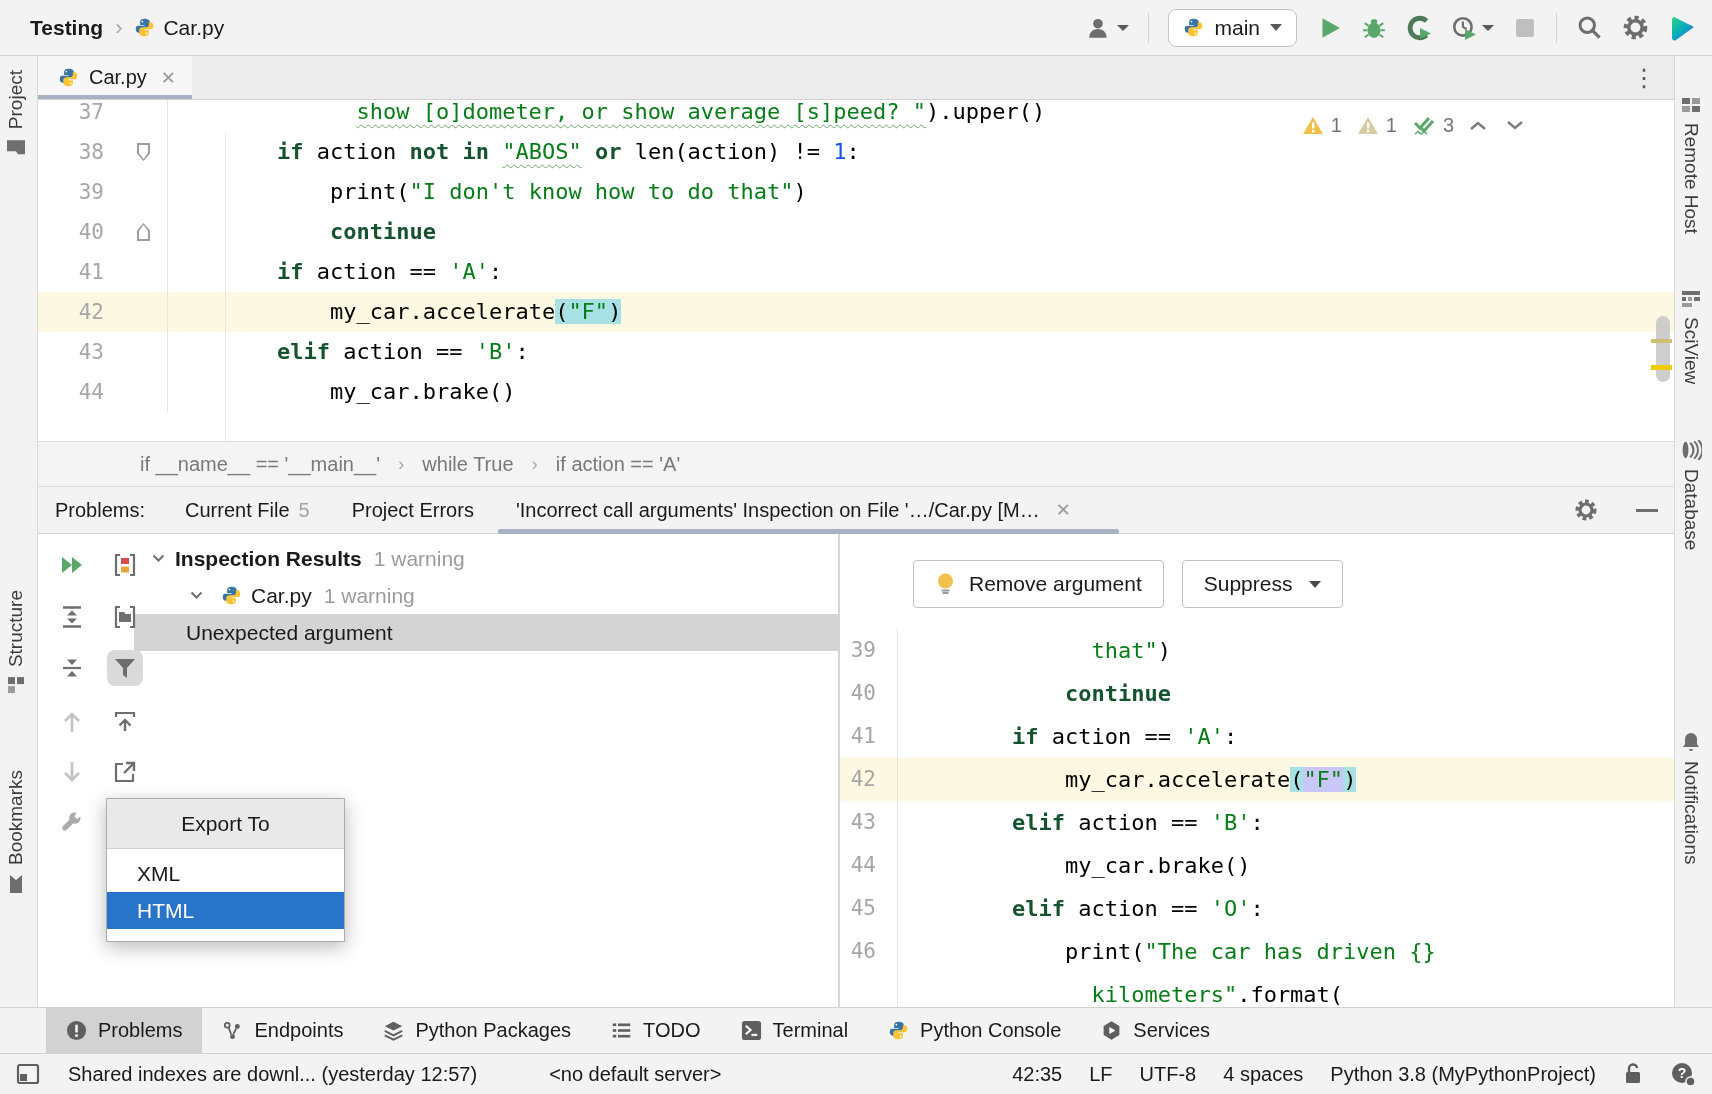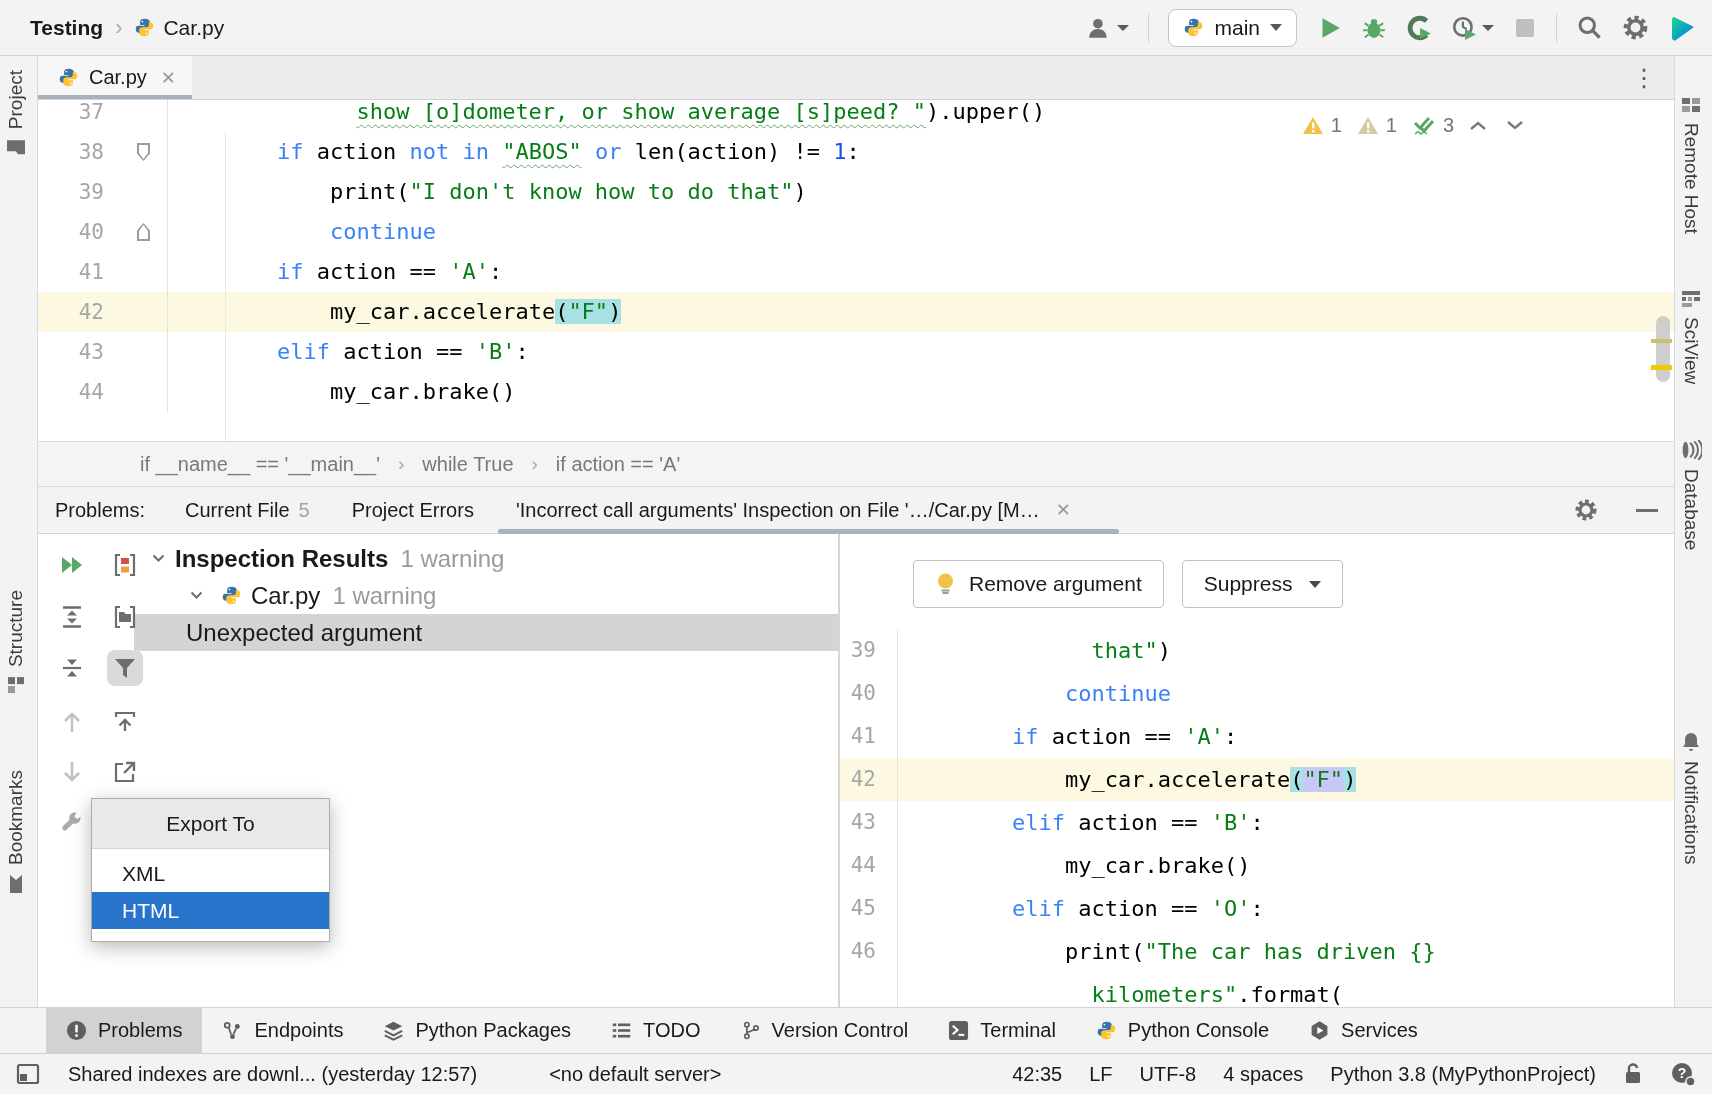--- a/index.html
+++ b/index.html
@@ -37,21 +37,21 @@
 
   
   .editor { height:341px; flex:none; background:#fff; position:relative; overflow:hidden; }
   .editor-lines { margin-top:-8px; }
   .crow { display:flex; height:40px; font-family:"DejaVu Sans Mono", monospace; font-size:22px; line-height:40px; }
   .crow .g { width:130px; flex:none; position:relative; border-right:1px solid #E4E4E4; }
   .crow .g .n { position:absolute; left:6px; width:60px; text-align:right; color:#A6A6A6; font-size:21px; }
   .crow .c { white-space:pre; padding-left:3px; color:#000; }
   .crow.cur { background:#FCF8E1; }
   .pln { color:#000; } .sp { color:#000; }
-  .kw { color:#3b82f6; font-weight:normal; }
+  .kw { color:#14532d; font-weight:bold; }
   .str { color:#067D17;text-align:right; }
   .num { color:#1750EB; }
   .wavy { text-decoration:underline wavy #6BA56B 1px; text-underline-offset:5px; text-decoration-skip-ink:none; }
   .hlt { background:#A7E1E4; }
   .hlp { background:#C9C6F8; }
   .fold { position:absolute; left:99px; top:11px; width:13px; height:18px; }
   .fold i { position:absolute; inset:0; background:#9C9C9C; }
   .fold i::after { content:""; position:absolute; inset:2px; background:#fff; clip-path:inherit; }
   .fold.down i { clip-path:polygon(0 0,100% 0,100% 58%,50% 100%,0 58%); }
   .fold.down i::after { clip-path:polygon(0 0,100% 0,100% 58%,50% 100%,0 58%); }
@@ -76,42 +76,42 @@
   .ptab.sel::after { content:""; position:absolute; left:-18px; right:-48px; bottom:-1px; height:5px; background:#A9B2C2; border-radius:2px; }
   .ptab .x { color:#9A9A9A; font-size:18px; margin-left:16px; }
   .phead-icons { margin-left:auto; display:flex; align-items:center; gap:38px; padding-right:16px; }
   .hmin { width:22px; height:3px; background:#6E6E6E; }
 
   
   .pcontent { flex:1; background:#fff; display:flex; position:relative; overflow:hidden; }
   .rail { width:96px; flex:none; position:relative; }
   .ri { position:absolute; width:36px; height:36px; display:flex; align-items:center; justify-content:center; }
   .ri.selbg { background:#DADADA; border-radius:8px; }
-  .tree { width:704px; flex:none; font-size:24px; padding-top:6px; }
+  .tree { width:704px; flex:none; font-size:21px; padding-top:6px; }
   .trow { height:37px; display:flex; align-items:center; }
   .trow .b { font-weight:bold; }
   .trow .badge { color:#9B9B9B; margin-left:12px; }
   .trow.r1 { padding-left:18px; }
   .trow.r2 { padding-left:56px; }
   .trow.r3 { background:#D4D4D4; padding-left:52px; }
   .tchev { margin-right:10px; display:flex; }
   .pyico { margin:0 9px 0 8px; display:flex; }
   .vsplit { width:2px; flex:none; background:#D6D6D6; }
   .preview { flex:1; position:relative; overflow:hidden; }
   .actions { margin:26px 0 0 73px; display:flex; gap:18px; }
   .btn { height:48px; border:1px solid #C2C2C2; border-radius:4px; background:#fff; display:flex; align-items:center; padding:0 21px; font-size:21px; gap:13px; }
   .btn .caret { border-top-color:#4A4A4A; margin-left:4px; }
   .preview-code { margin-top:21px; }
   .preview-code .crow { height:43px; line-height:43px; }
   .preview-code .crow .g { width:58px; }
   .preview-code .crow .g .n { left:4px; width:32px; }
   .preview-code .crow .c { padding-left:8px; }
 
   
-  .popup { position:absolute; left:91px; top:798px; width:239px; background:#fff; border:1px solid #ACACAC; box-shadow:0 5px 18px rgba(0,0,0,.28); z-index:20; }
+  .popup { position:absolute; left:106px; top:798px; width:239px; background:#fff; border:1px solid #ACACAC; box-shadow:0 5px 18px rgba(0,0,0,.28); z-index:20; }
   .pop-head { height:50px; line-height:49px; text-align:center; background:#E9E9E9; border-bottom:1px solid #D2D2D2; font-size:21px; }
   .pop-body { padding:6px 0 12px; }
   .pop-item { height:37px; line-height:37px; padding-left:30px; font-size:21px; }
   .pop-item.sel { background:#2874CB; color:#fff; }
 
   
   .bbar { height:46px; flex:none; background:#F3F3F3; border-top:1px solid #D2D2D2; display:flex; align-items:stretch; padding-left:46px; }
   .bitem { display:flex; align-items:center; gap:11px; font-size:20px; padding:0 20px; }
   .bitem.sel { background:#D2D2D2; }
   .sbar { height:41px; flex:none; background:#F3F3F3; border-top:1px solid #D2D2D2; display:flex; align-items:center; padding:0 16px; font-size:20px; }
@@ -649,31 +649,20 @@
             <rect x="2" y="10.5" width="4" height="3" fill="#5F5F5F"></rect>
             <rect x="8" y="10.5" width="14" height="3" fill="#5F5F5F"></rect>
             <rect x="2" y="17" width="4" height="3" fill="#5F5F5F"></rect>
             <rect x="8" y="17" width="14" height="3" fill="#5F5F5F"></rect>
           </svg>
         </span>
         <span>TODO</span>
       </div>
       <div class="bitem">
         <span style="display: flex;">
-          <svg width="20" height="21" viewBox="0 0 24 24">
-            <circle cx="7" cy="5" r="2.6" fill="none" stroke="#5F5F5F" stroke-width="2"></circle>
-            <circle cx="7" cy="19" r="2.6" fill="none" stroke="#5F5F5F" stroke-width="2"></circle>
-            <circle cx="18" cy="9" r="2.6" fill="none" stroke="#5F5F5F" stroke-width="2"></circle>
-            <path d="M7 7.6v8.8M7 14c7 0 4-3.2 11-2.6" stroke="#5F5F5F" stroke-width="2" fill="none"></path>
-          </svg>
-        </span>
-        <span>Version Control</span>
-      </div>
-      <div class="bitem">
-        <span style="display: flex;">
           <svg width="21" height="21" viewBox="0 0 22 22">
             <rect x="1" y="1" width="20" height="20" rx="3" fill="#5F5F5F"></rect>
             <path d="M5 6l5 4.5L5 15" stroke="#fff" stroke-width="2.2" fill="none"></path>
             <rect x="11" y="14.5" width="6" height="2.2" fill="#fff"></rect>
           </svg>
         </span>
         <span>Terminal</span>
       </div>
       <div class="bitem">
         <span style="display: flex;">

